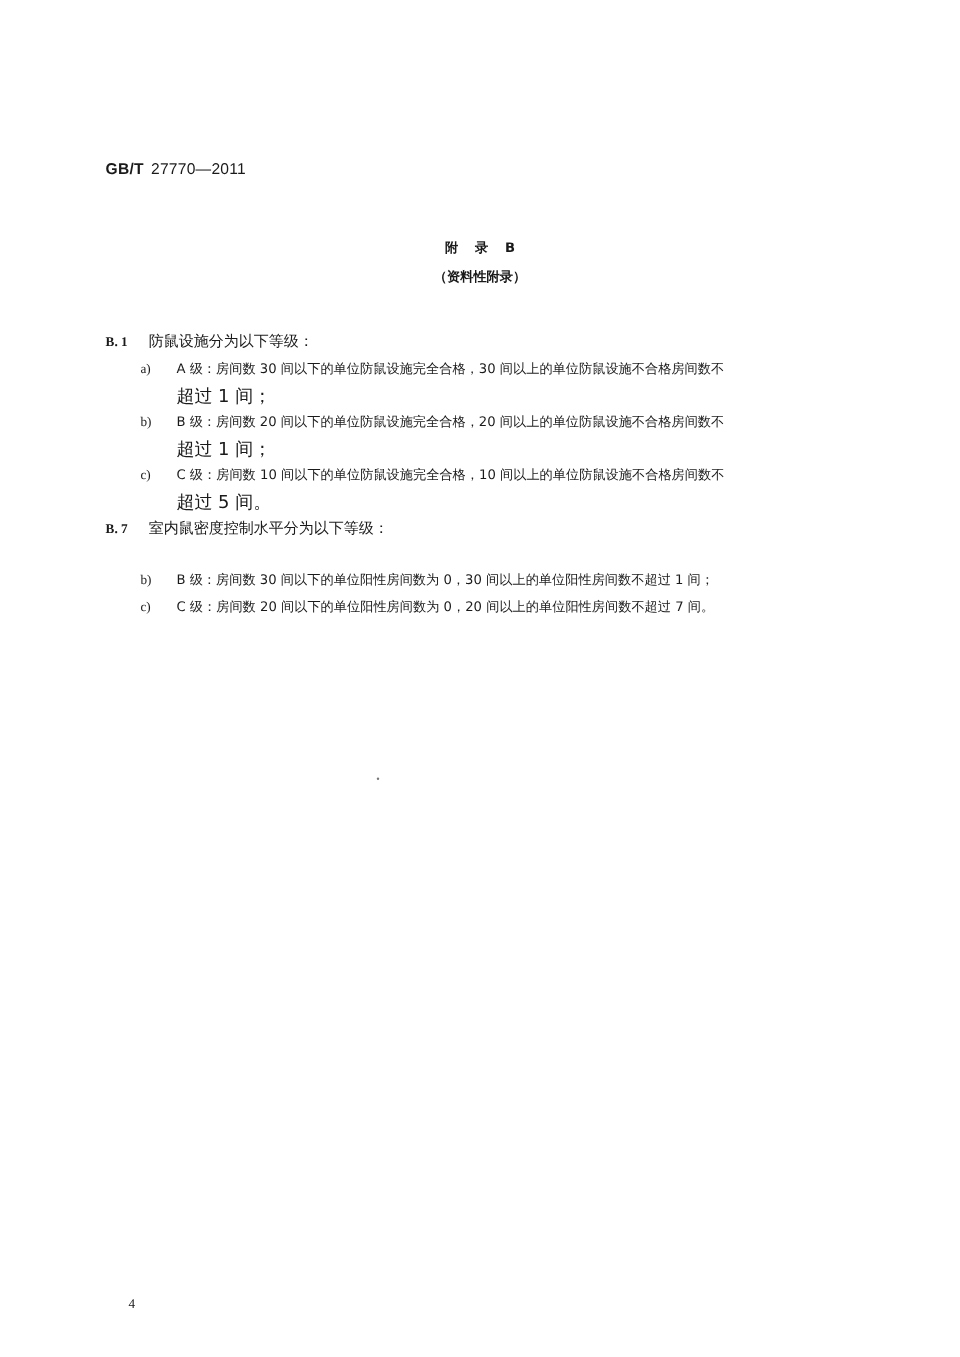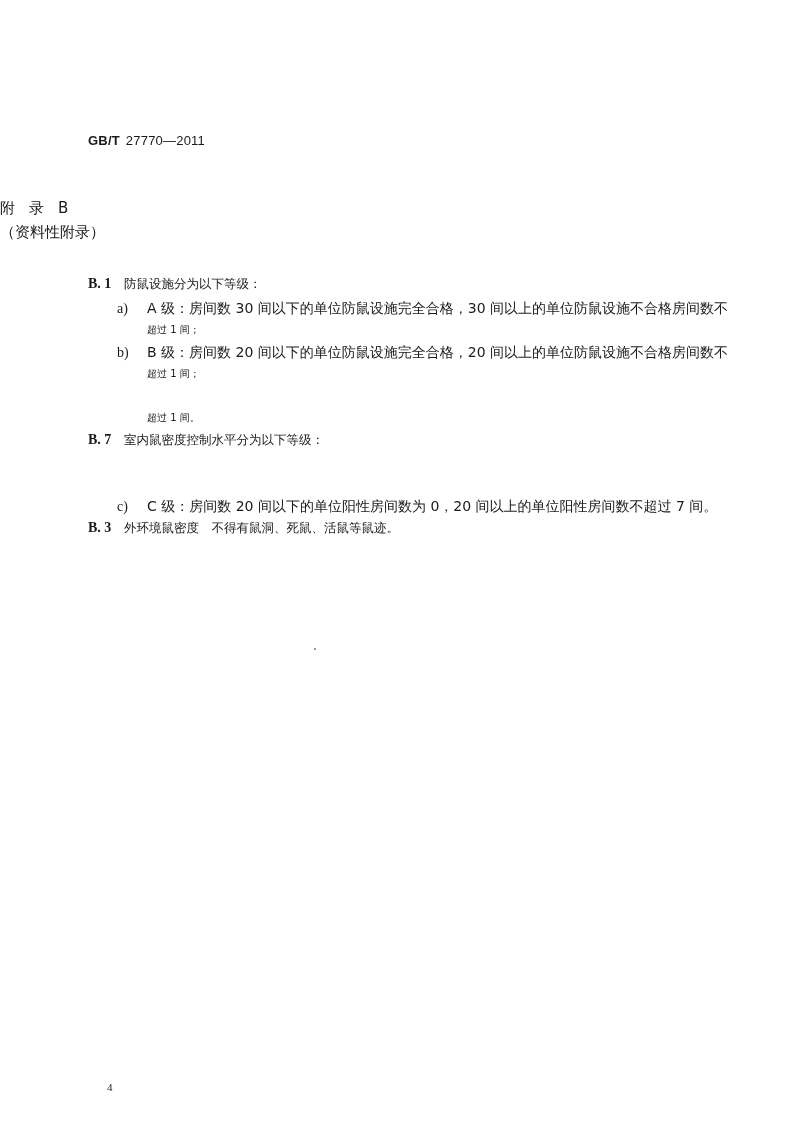--- a/index.html
+++ b/index.html
@@ -28,57 +28,58 @@
       font-size: 13px;
       font-weight: bold;
       letter-spacing: 0.2px;
     }
     .std-header .code { font-weight: bold; }
     .std-header .num { font-weight: normal; margin-left: 6px; }
     .appendix-head {
       position: absolute;
       left: 0;
       width: 800px;
-      font-size: 15px;
-      font-weight: normal;
+      text-align: center;
+      font-size: 11px;
+      font-weight: bold;
     }
     .appendix-title { top: 164px; word-spacing: 0; }
     .appendix-title .sp { display: inline-block; width: 14px; }
     .appendix-type { top: 188px; }
     .appendix-name { top: 211px; letter-spacing: 1px; }
     .clause {
       position: absolute;
       left: 88px;
       font-size: 12.5px;
       line-height: 16px;
       white-space: nowrap;
     }
     .clause .clause-num {
       font-family: "Liberation Serif", "DejaVu Serif", serif;
       font-weight: bold;
       display: inline-block;
       width: 36px;
-      font-size: 14px;
+      font-size: 11px;
     }
     .item {
       position: absolute;
       left: 117px;
-      font-size: 14px;
+      font-size: 11px;
       line-height: 16px;
       white-space: nowrap;
     }
     .item .item-label {
       display: inline-block;
       width: 30px;
       font-family: "Liberation Serif", "DejaVu Serif", serif;
     }
     .item-cont {
       position: absolute;
       left: 147px;
-      font-size: 10px;
+      font-size: 15px;
       line-height: 16px;
       white-space: nowrap;
     }
     .page-number {
       position: absolute;
       left: 107px;
       top: 1046px;
       font-size: 11px;
       font-family: "Liberation Serif", "DejaVu Serif", serif;
     }
@@ -112,29 +113,32 @@
   <div class="item" style="top:265px">
     <span class="item-label">a)</span><span>A 级：房间数 30 间以下的单位防鼠设施完全合格，30 间以上的单位防鼠设施不合格房间数不</span>
   </div>
   <div class="item-cont" style="top:287px">超过 1 间；</div>
 
   <div class="item" style="top:309px">
     <span class="item-label">b)</span><span>B 级：房间数 20 间以下的单位防鼠设施完全合格，20 间以上的单位防鼠设施不合格房间数不</span>
   </div>
   <div class="item-cont" style="top:331px">超过 1 间；</div>
 
-  <div class="item-cont" style="top:375px">超过 1 间。</div>
+  <div class="item" style="top:353px">
+    <span class="item-label">c)</span><span>C 级：房间数 10 间以下的单位防鼠设施完全合格，10 间以上的单位防鼠设施不合格房间数不</span>
+  </div>
+  <div class="item-cont" style="top:375px">超过 5 间。</div>
 
   <div class="clause" style="top:397px">
     <span class="clause-num">B. 7</span><span>室内鼠密度控制水平分为以下等级：</span>
+  </div>
+  <div class="item" style="top:441px">
+    <span class="item-label">b)</span><span>B 级：房间数 30 间以下的单位阳性房间数为 0，30 间以上的单位阳性房间数不超过 1 间；</span>
   </div>
   <div class="item" style="top:463px">
     <span class="item-label">c)</span><span>C 级：房间数 20 间以下的单位阳性房间数为 0，20 间以上的单位阳性房间数不超过 7 间。</span>
   </div>
 
-  <div class="clause" style="top:485px">
-    <span class="clause-num">B. 3</span><span>外环境鼠密度　不得有鼠洞、死鼠、活鼠等鼠迹。</span>
-  </div>
 
   <div class="speck"></div>
 
   <div class="page-number">4</div>
 </div>
 
 </body></html>

